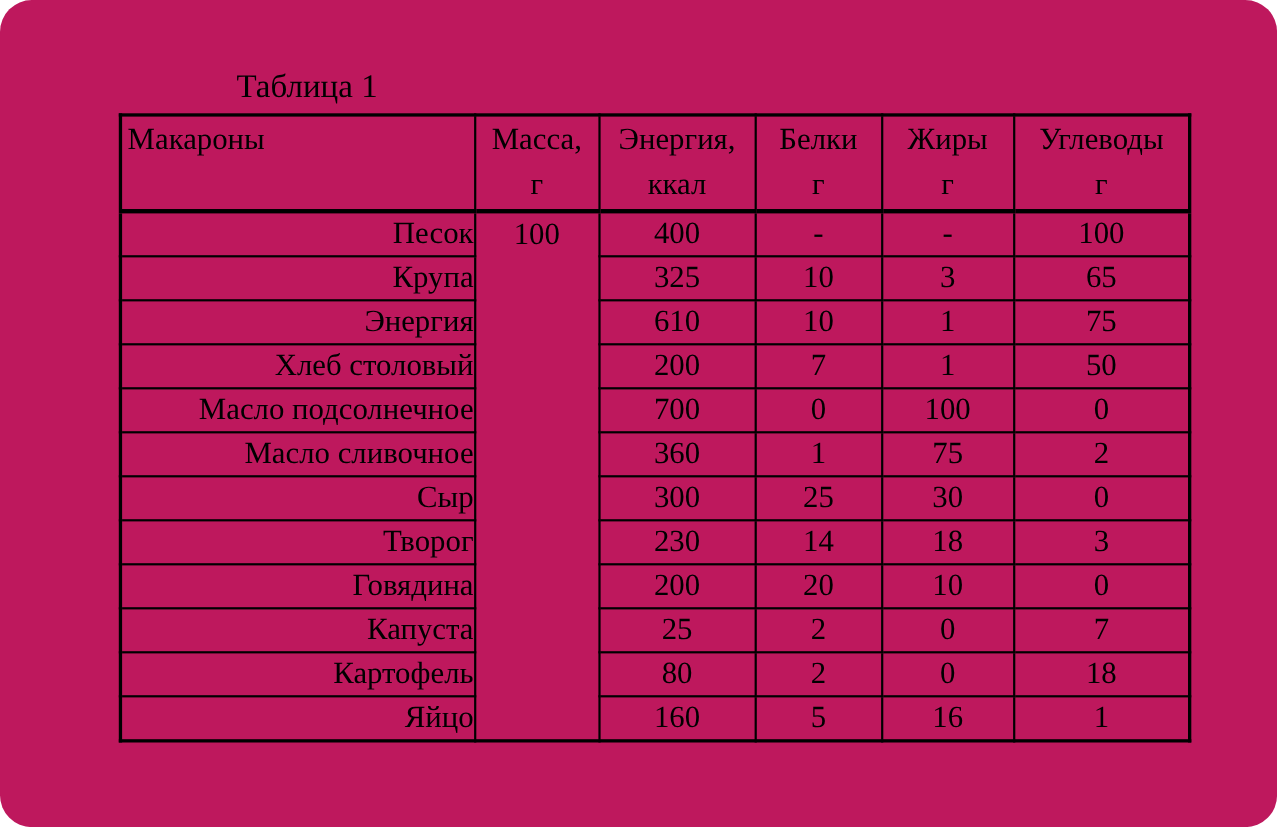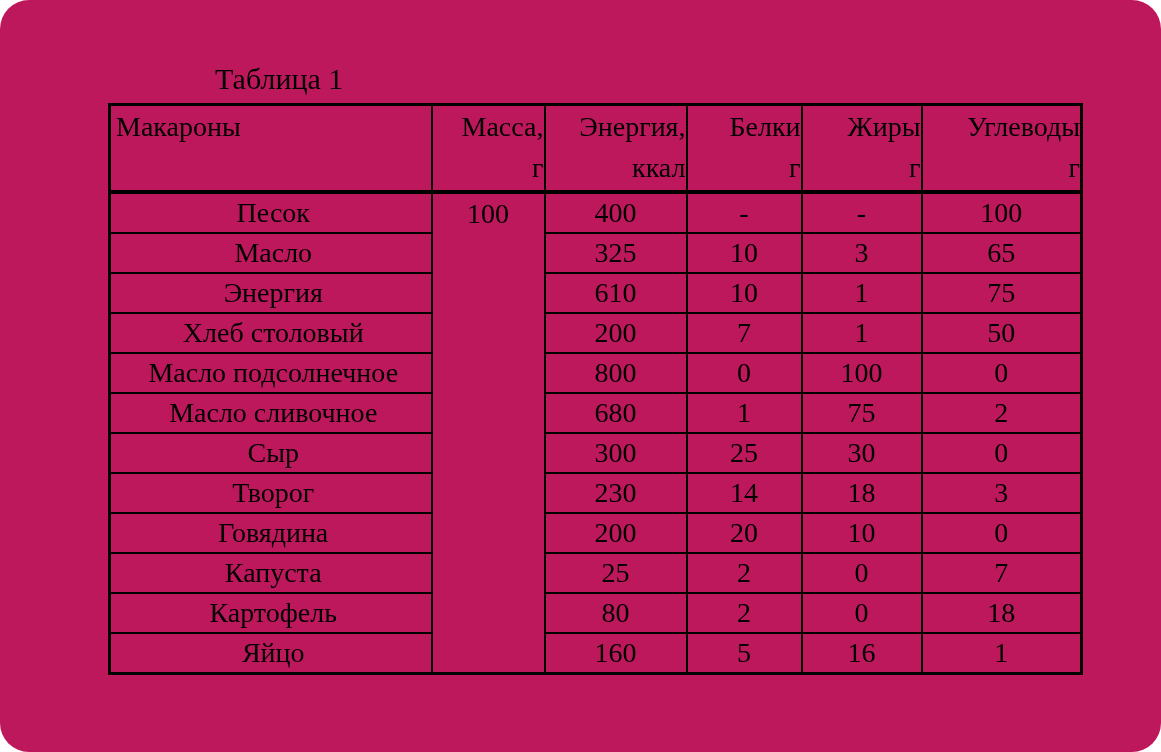--- a/index.html
+++ b/index.html
@@ -40,39 +40,39 @@
     font-size: 28px;
     font-weight: normal;
     padding: 0;
     overflow: hidden;
   }
   
   table.nutrition thead th {
     height: 84px;
     vertical-align: top;
     border-bottom: 4px solid #000000;
-    text-align: right;
+    text-align: center;
   }
   table.nutrition thead th.col-product {
     text-align: left;
     padding-left: 5px;
   }
   .h-line {
     display: block;
     line-height: 41px;
   }
   
   table.nutrition tbody td {
     height: 38px;
     text-align: center;
     vertical-align: middle;
     line-height: 38px;
   }
   table.nutrition tbody td.cell-product {
-    text-align: center;
+    text-align: right;
     padding-left: 5px;
     margin-top: 48px;
   }
   table.nutrition tbody td.cell-mass {
     vertical-align: top;
     line-height: 40px;
   }
   col.c-product  { width: 322px; }
   col.c-mass     { width: 113px; }
   col.c-energy   { width: 142px; }
@@ -127,21 +127,21 @@
     <tbody>
       <tr>
         <td class="cell-product">Песок</td>
         <td class="cell-mass" rowspan="12">100</td>
         <td>400</td>
         <td>-</td>
         <td>-</td>
         <td>100</td>
       </tr>
       <tr>
-        <td class="cell-product">Масло</td>
+        <td class="cell-product">Крупа</td>
         <td>325</td>
         <td>10</td>
         <td>3</td>
         <td>65</td>
       </tr>
       <tr>
         <td class="cell-product">Энергия</td>
         <td>610</td>
         <td>10</td>
         <td>1</td>
@@ -149,28 +149,28 @@
       </tr>
       <tr>
         <td class="cell-product">Хлеб столовый</td>
         <td>200</td>
         <td>7</td>
         <td>1</td>
         <td>50</td>
       </tr>
       <tr>
         <td class="cell-product">Масло подсолнечное</td>
-        <td>800</td>
+        <td>700</td>
         <td>0</td>
         <td>100</td>
         <td>0</td>
       </tr>
       <tr>
         <td class="cell-product">Масло сливочное</td>
-        <td>680</td>
+        <td>360</td>
         <td>1</td>
         <td>75</td>
         <td>2</td>
       </tr>
       <tr>
         <td class="cell-product">Сыр</td>
         <td>300</td>
         <td>25</td>
         <td>30</td>
         <td>0</td>

